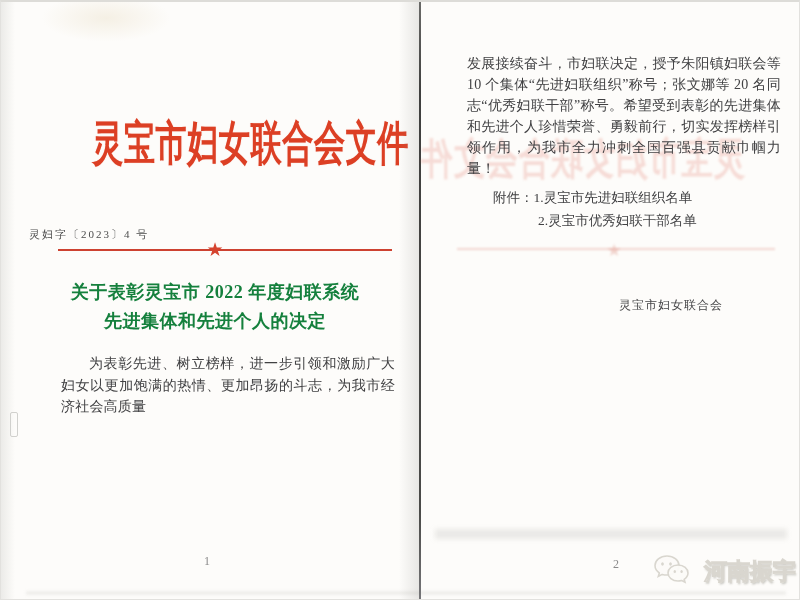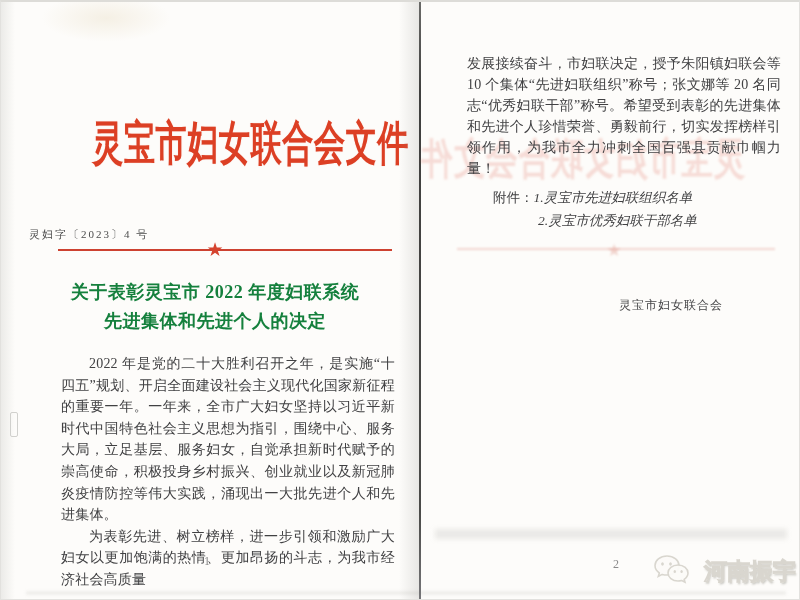--- a/index.html
+++ b/index.html
@@ -71,21 +71,21 @@
     font-size:14px;line-height:21px;color:#414143;
     text-align:justify;letter-spacing:0.2px;
   }
   .body-right p{margin:0;}
   .attachments{
     position:absolute;left:492px;top:185px;width:290px;
     font-size:13.5px;line-height:22.5px;color:#414143;
   }
   .attach-row{display:flex;}
   .attach-label{flex:0 0 auto;}
-  .attach-item{flex:0 0 auto;font-style:italic;}
+  .attach-item{flex:0 0 auto;}
   .attach-indent{padding-left:45px;}
   .signature-block{
     position:absolute;left:560px;top:291px;width:220px;
     text-align:center;font-size:12px;line-height:24px;color:#454547;
     letter-spacing:1px;
   }
   
   .bleed-red-text{
     position:absolute;left:436px;top:131px;width:354px;height:52px;
     text-align:center;font-weight:bold;font-size:43px;line-height:52px;
@@ -127,21 +127,20 @@
   <div>
     <div class="red-header">灵宝市妇女联合会文件</div>
     <div class="doc-number">灵妇字〔2023〕4 号</div>
     <div class="red-rule"></div>
     <div class="rule-star">★</div>
     <div class="doc-title">
       <div>关于表彰灵宝市 2022 年度妇联系统</div>
       <div>先进集体和先进个人的决定</div>
     </div>
     <div class="body-left">
-      <p>2022 年是党的二十大胜利召开之年，是实施“十四五”规划、开启全面建设社会主义现代化国家新征程的重要一年。一年来，全市广大妇女坚持以习近平新时代中国特色社会主义思想为指引，围绕中心、服务大局，立足基层、服务妇女，自觉承担新时代赋予的崇高使命，积极投身乡村振兴、创业就业以及新冠肺炎疫情防控等伟大实践，涌现出一大批先进个人和先进集体。</p>
       <p>为表彰先进、树立榜样，进一步引领和激励广大妇女以更加饱满的热情、更加昂扬的斗志，为我市经济社会高质量</p>
     </div>
     <div class="pageno pageno-1">1</div>
   </div>
 
   <div class="divider-shadow"></div>
   <div class="divider"></div>
 
   <div>
 

